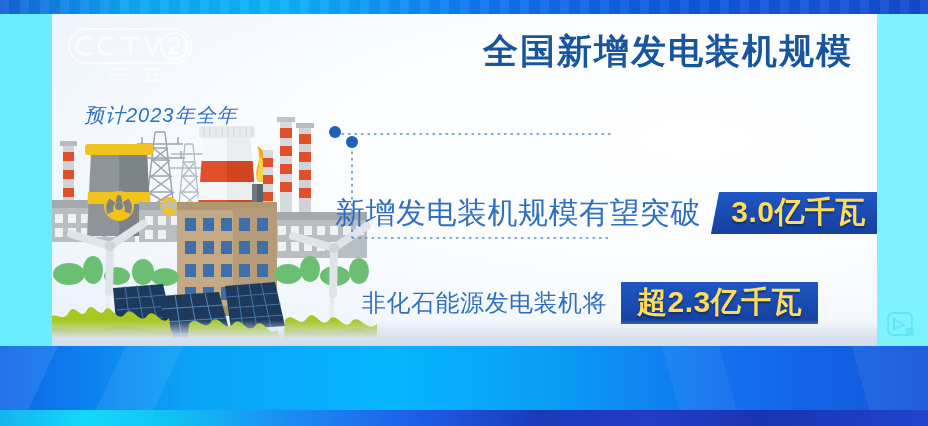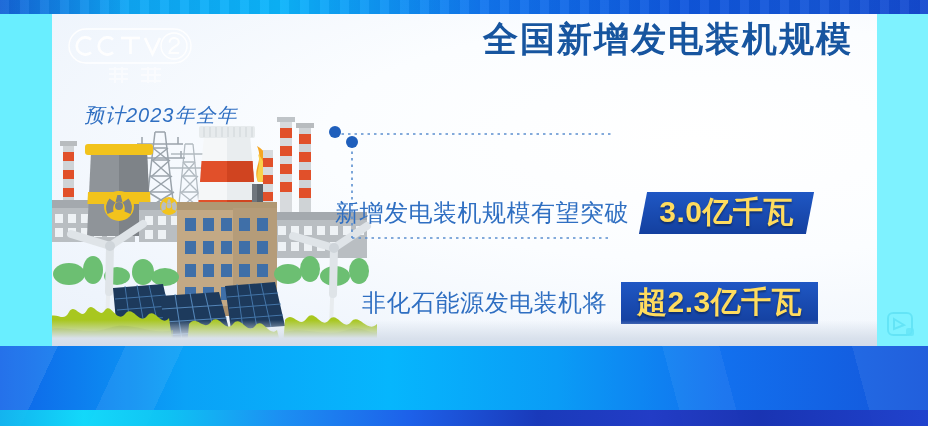--- a/index.html
+++ b/index.html
@@ -61,21 +61,21 @@
   .logo { position:absolute; left:9px; top:9px; width:146px; height:66px; pointer-events:none; }
 
   
   .pre-text {
     position:absolute; left:32px; top:88px;
     font-size:20px; font-weight:400; letter-spacing:1px;
     color:#2f6fc2; white-space:nowrap;font-style:italic;
   }
 
   
-  .titles { position:absolute; right:24px; top:4px; text-align:right; }
+  .titles { position:absolute; right:24px; top:16px; text-align:right; }
   .headline {
     font-size:35px; font-weight:700; letter-spacing:2px;
     color:#17559f; white-space:nowrap; line-height:1.18;
     text-shadow:0 1px 0 rgba(255,255,255,.7);
   }
   .subline {
     margin-top:6px;
     font-size:22px; font-weight:400; letter-spacing:1px;
     color:#4b7fbc; white-space:nowrap;
   }
@@ -85,21 +85,21 @@
 
   
   .dots { position:absolute; left:0; top:0; width:100%; height:100%; pointer-events:none; }
 
   
   .row { position:absolute; display:flex; align-items:center; white-space:nowrap; }
   .row-1 { left:283px; top:178px; }
   .row-2 { left:310px; top:268px;justify-content:space-between; }
 
   .row-label {
-    font-size:24px; font-weight:400; letter-spacing:.5px;
+    font-size:30px; font-weight:400; letter-spacing:.5px;
     color:#2f6fc2;
   }
   .row-2 .row-label { font-size:24px; }
 
   .badge {
     margin-left:14px;
     padding:5px 16px 7px 16px;
     font-size:30px; font-weight:700; letter-spacing:.5px;
     color:#ffdc5e; line-height:1;
     background:linear-gradient(180deg,#1f57c4 0%,#14409f 100%);

